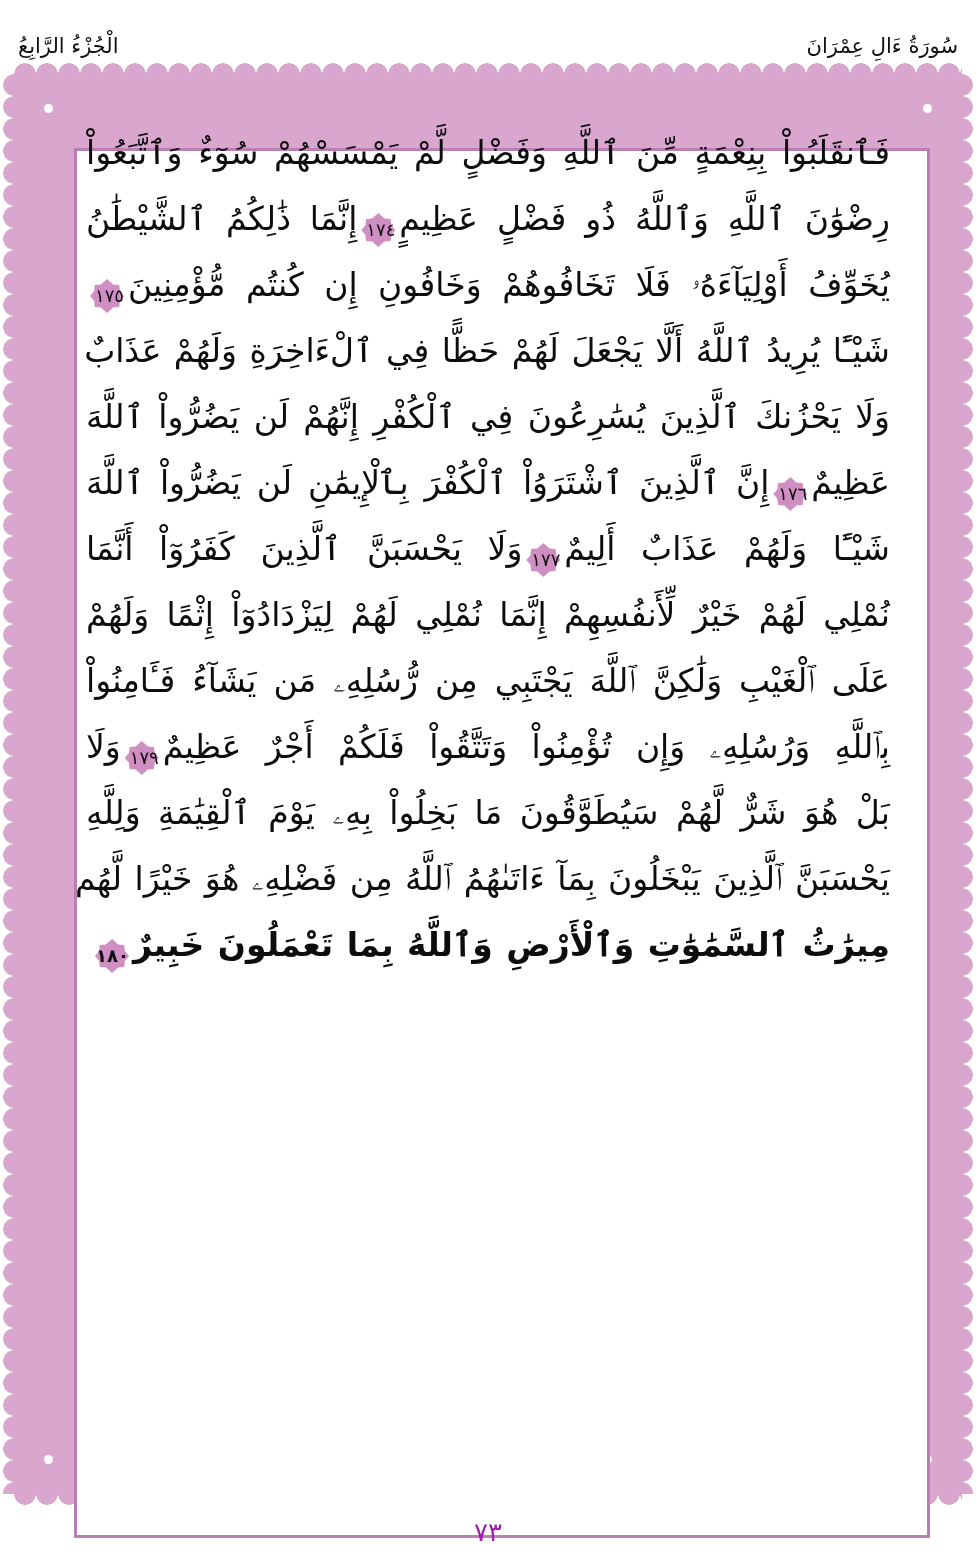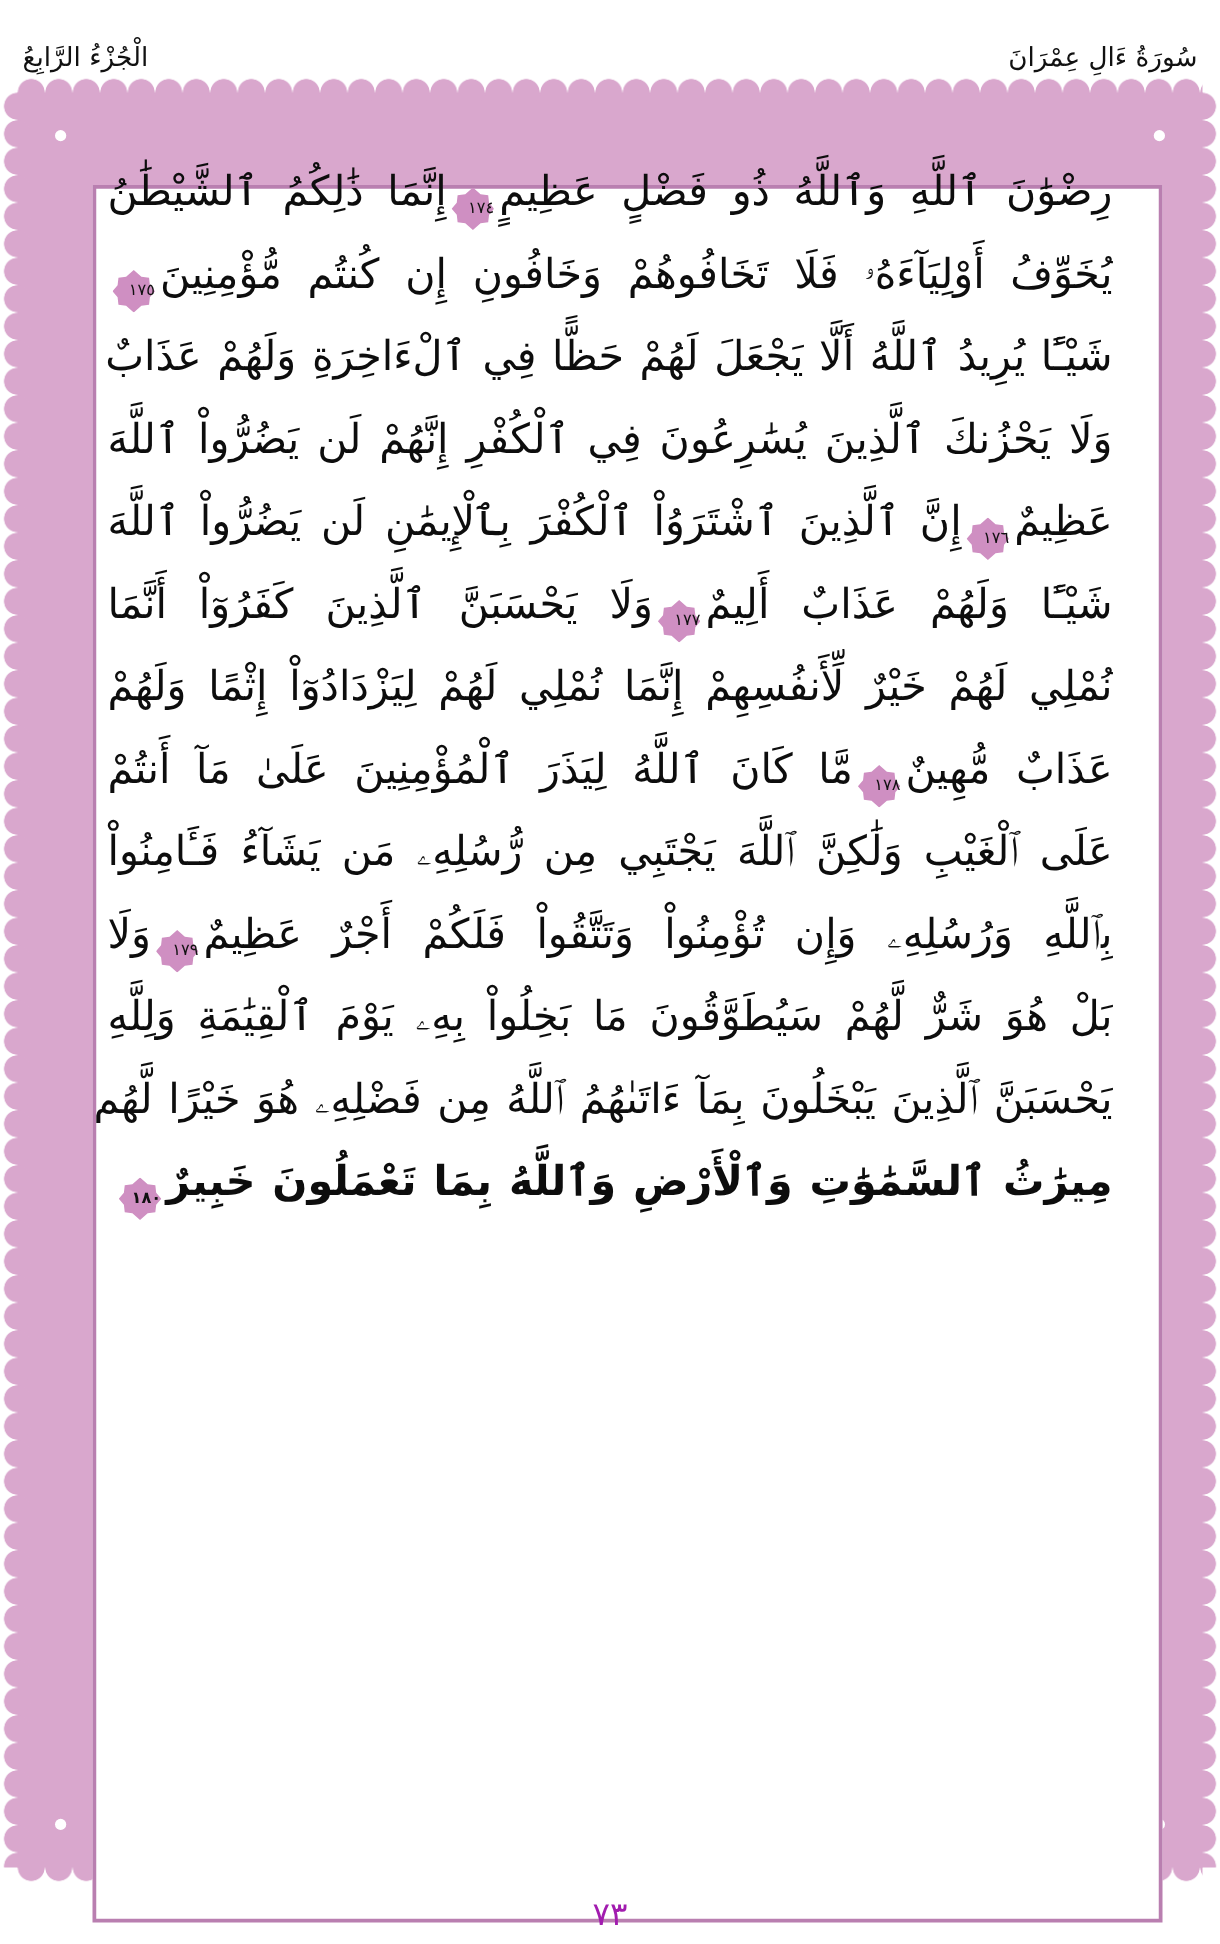--- a/index.html
+++ b/index.html
@@ -114,21 +114,21 @@
     text-align-last: justify;
   }
   .ayah-mark {
     display: inline-block;
     position: relative;
     width: 34px;
     height: 34px;
     margin: 0 4px;
     vertical-align: -6px;
     color: #111111;
-    font-size: 13px;
+    font-size: 18px;
     line-height: 34px;
     text-align: center;
     font-family: "DejaVu Sans", sans-serif;
   }
   .ayah-mark::before {
     content: "";
     position: absolute;
     inset: 0;
     background: #cf8fc2;
     clip-path: polygon(50% 0%, 68% 16%, 86% 18%, 88% 36%, 100% 50%, 88% 64%, 86% 82%, 68% 84%, 50% 100%, 32% 84%, 14% 82%, 12% 64%, 0% 50%, 12% 36%, 14% 18%, 32% 16%);
@@ -167,36 +167,36 @@
     <div class="scallop scallop-right"></div>
     <div class="corner-dot" style="top:30px;left:30px;"></div>
     <div class="corner-dot" style="top:30px;right:30px;"></div>
     <div class="corner-dot" style="bottom:30px;left:30px;"></div>
     <div class="corner-dot" style="bottom:30px;right:30px;"></div>
     <div class="frame-inner-band"></div>
   </div>
 
   <div class="quran-body">
 
+    <span class="line">فَٱنقَلَبُواْ بِنِعْمَةٍ مِّنَ ٱللَّهِ وَفَضْلٍ لَّمْ يَمْسَسْهُمْ سُوٓءٌ وَٱتَّبَعُواْ</span>
 
     <span class="line"><span>رِضْوَٰنَ ٱللَّهِ وَٱللَّهُ ذُو فَضْلٍ عَظِيمٍ</span><span class="ayah-mark"><span>١٧٤</span></span><span>إِنَّمَا ذَٰلِكُمُ ٱلشَّيْطَٰنُ</span></span>
 
     <span class="line"><span>يُخَوِّفُ أَوْلِيَآءَهُۥ فَلَا تَخَافُوهُمْ وَخَافُونِ إِن كُنتُم مُّؤْمِنِينَ</span><span class="ayah-mark"><span>١٧٥</span></span></span>
 
     <span class="line">شَيْـًٔا يُرِيدُ ٱللَّهُ أَلَّا يَجْعَلَ لَهُمْ حَظًّا فِي ٱلْءَاخِرَةِ وَلَهُمْ عَذَابٌ</span>
 
     <span class="line">وَلَا يَحْزُنكَ ٱلَّذِينَ يُسَٰرِعُونَ فِي ٱلْكُفْرِ إِنَّهُمْ لَن يَضُرُّواْ ٱللَّهَ</span>
 
     <span class="line"><span>عَظِيمٌ</span><span class="ayah-mark"><span>١٧٦</span></span><span>إِنَّ ٱلَّذِينَ ٱشْتَرَوُاْ ٱلْكُفْرَ بِٱلْإِيمَٰنِ لَن يَضُرُّواْ ٱللَّهَ</span></span>
 
     <span class="line"><span>شَيْـًٔا وَلَهُمْ عَذَابٌ أَلِيمٌ</span><span class="ayah-mark"><span>١٧٧</span></span><span>وَلَا يَحْسَبَنَّ ٱلَّذِينَ كَفَرُوٓاْ أَنَّمَا</span></span>
 
     <span class="line">نُمْلِي لَهُمْ خَيْرٌ لِّأَنفُسِهِمْ إِنَّمَا نُمْلِي لَهُمْ لِيَزْدَادُوٓاْ إِثْمًا وَلَهُمْ</span>
 
-    <span class="line"><span>عَذَابٌ مُّهِينٌ</span><span class="ayah-mark"><span>١٧٨</span></span><span>مَّا كَانَ ٱللَّهُ لِيَذَرَ ٱلْمُؤْمِنِينَ عَلَىٰ مَآ أَنتُمْ</span></span>
 
 
     <span class="line">عَلَى ٱلْغَيْبِ وَلَٰكِنَّ ٱللَّهَ يَجْتَبِي مِن رُّسُلِهِۦ مَن يَشَآءُ فَـَٔامِنُواْ</span>
 
     <span class="line"><span>بِٱللَّهِ وَرُسُلِهِۦ وَإِن تُؤْمِنُواْ وَتَتَّقُواْ فَلَكُمْ أَجْرٌ عَظِيمٌ</span><span class="ayah-mark"><span>١٧٩</span></span><span>وَلَا</span></span>
 
     <span class="line">بَلْ هُوَ شَرٌّ لَّهُمْ سَيُطَوَّقُونَ مَا بَخِلُواْ بِهِۦ يَوْمَ ٱلْقِيَٰمَةِ وَلِلَّهِ</span>
 
     <span class="line">يَحْسَبَنَّ ٱلَّذِينَ يَبْخَلُونَ بِمَآ ءَاتَىٰهُمُ ٱللَّهُ مِن فَضْلِهِۦ هُوَ خَيْرًا لَّهُم</span>
 

